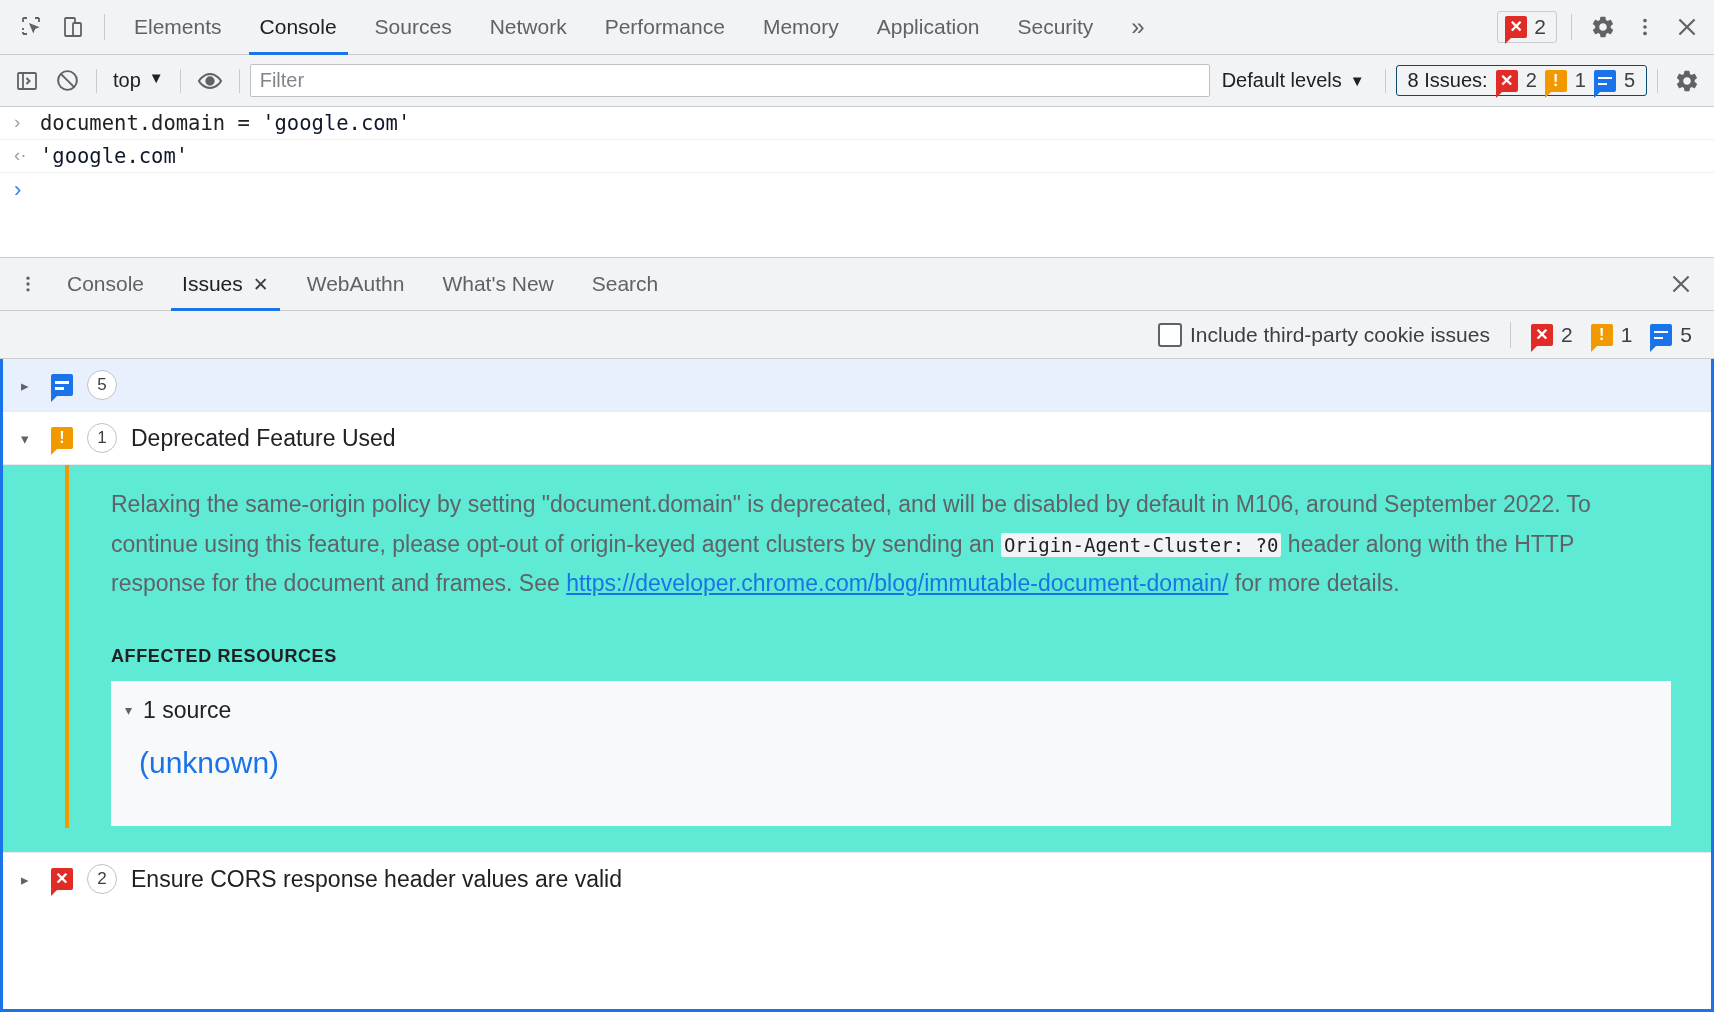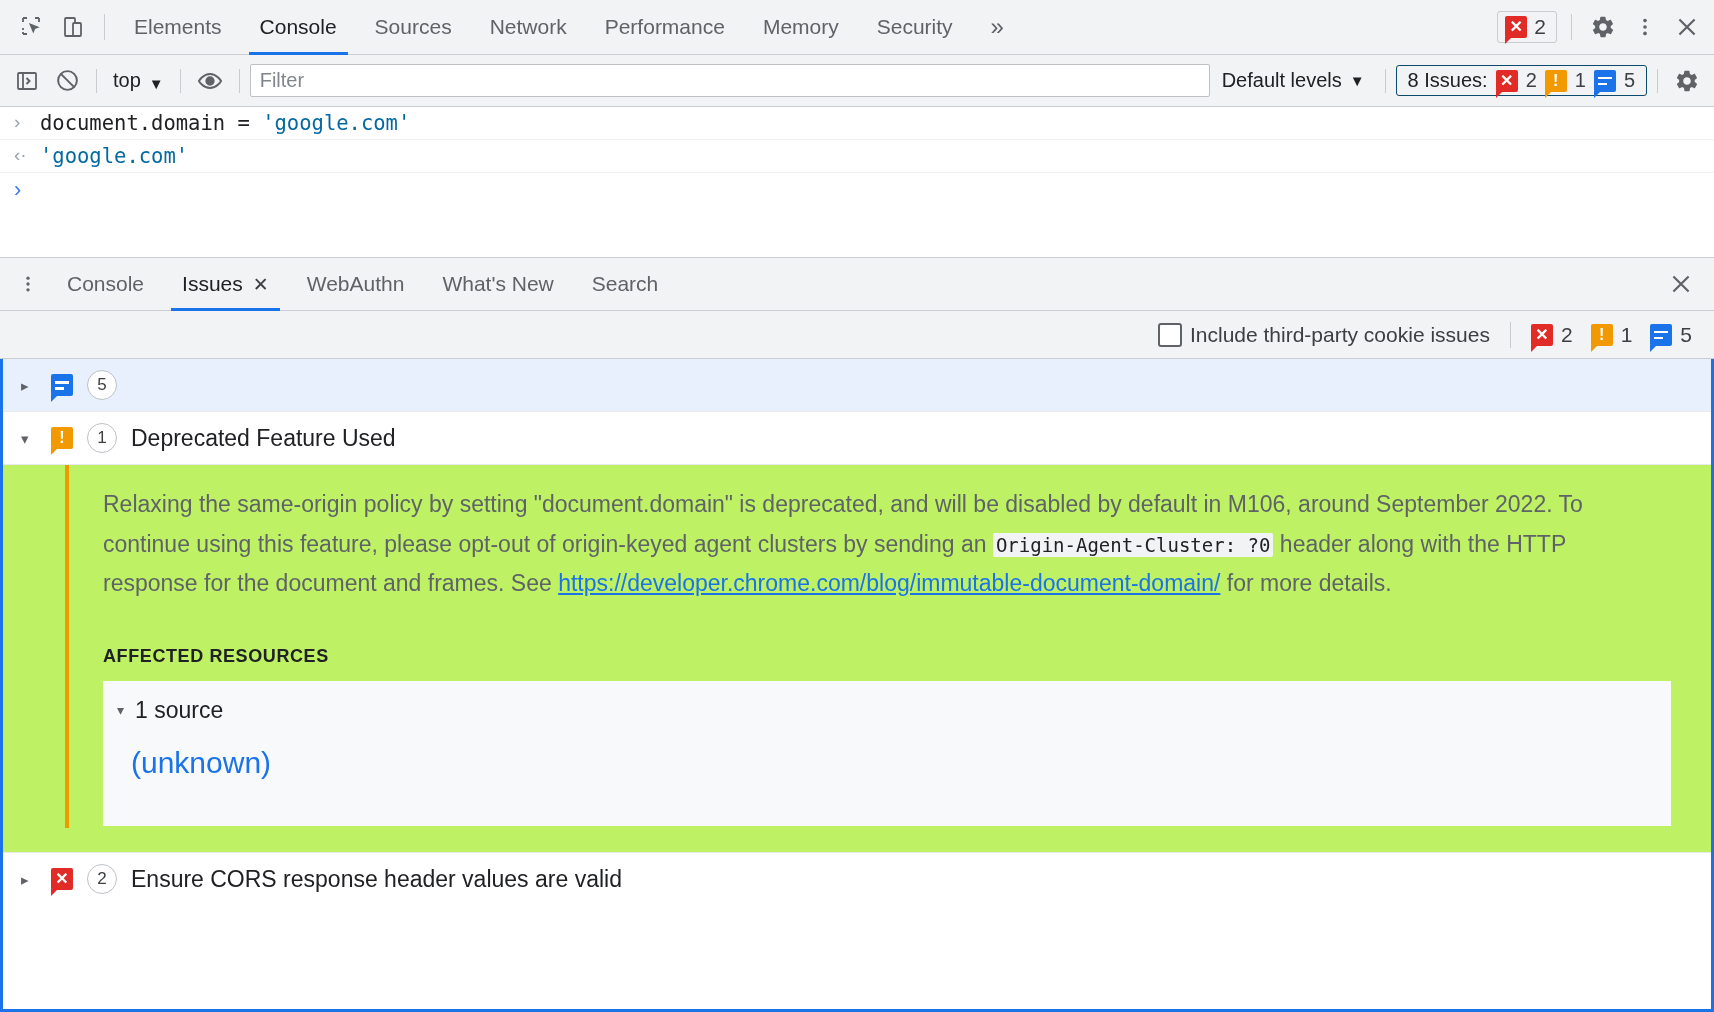--- a/index.html
+++ b/index.html
@@ -93,21 +93,21 @@
     background: #f1f3f4;
     border-bottom: 1px solid #cacdd1;
     display: flex; align-items: center; padding: 0 8px 0 8px; gap: 2px;
   }
   .fb-icon {
     width: 38px; height: 38px; display: flex; align-items: center; justify-content: center;
     color: #5f6368; cursor: pointer; border-radius: 3px;
   }
   .fb-sep { width: 1px; height: 24px; background: #c8cbcf; margin: 0 8px; }
   .ctx-sel {
-    display: flex; align-items: flex-end; gap: 8px; font-size: 20px;
+    display: flex; align-items: flex-start; gap: 8px; font-size: 20px;
     color: #202124; cursor: pointer; padding: 0 6px;
   }
   .filter-input {
     flex: 1; height: 33px; background: #fff;
     border: 1px solid #bdc1c6; border-radius: 2px;
     font-size: 20px; color: #202124; padding: 0 9px;
     font-family: "Liberation Sans", sans-serif;
   }
   .filter-input::placeholder { color: #80868b; }
   .levels {
@@ -129,21 +129,21 @@
     padding: 4px 10px 4px 14px;
     font-family: "DejaVu Sans Mono", monospace; font-size: 20.5px;
     border-bottom: 1px solid #f0f0f0;
     min-height: 33px;
   }
   .c-arrow { color: #9aa0a6; width: 16px; flex: none; font-family: "Liberation Sans", sans-serif; font-size: 19px;}
   .c-arrow.in { color: #9aa0a6; }
   .c-arrow.out { color: #9aa0a6; }
   .c-arrow.prompt { color: #3b7deb; font-size: 22px; }
   .c-code { color: #202124; white-space: pre; }
-  .c-str { color: #0369a1; }
+  .c-str { color: #0f172a; }
   .c-empty { border-bottom: none; }
 
   
   .drawer { flex: 1; display: flex; flex-direction: column; border-top: 1px solid #cacdd1; min-height: 0;}
   .drawer-tabs {
     height: 53px; min-height: 53px; background: #f1f3f4;
     display: flex; align-items: center; padding-left: 8px;
     border-bottom: 1px solid #cacdd1; position: relative;
   }
   .dots-icon {
@@ -197,21 +197,21 @@
   .count-pill {
     min-width: 30px; height: 30px; border: 1px solid #bdc1c6; border-radius: 15px;
     display: flex; align-items: center; justify-content: center;
     font-size: 17px; color: #3c4043; background: #fff; padding: 0 8px; flex: none;
   }
   .issue-title { font-size: 23px; color: #202124; }
   .issue-title.bold { font-weight: normal; }
 
   .issue-detail {
     border-bottom: 1px solid #e8eaed;
-    padding: 0 0 26px 0; background: #bef264; position: relative;
+    padding: 0 0 26px 8px; background: #5eead4; position: relative;
   }
   .issue-detail:before {
     content: ""; position: absolute; left: 62px; top: 0; bottom: 24px; width: 4px;
     background: #f29900;
   }
   .detail-inner { padding: 20px 40px 0 100px; }
   .desc {
     font-size: 23px; line-height: 1.72; color: #5f6368; max-width: 1510px;
   }
   .mono-chip {
@@ -261,20 +261,23 @@
           <span>Sources</span>
         </div>
       <div class="main-tab">
           <span>Network</span>
         </div>
       <div class="main-tab">
           <span>Performance</span>
         </div>
       <div class="main-tab">
           <span>Memory</span>
+        </div>
+      <div class="main-tab">
+          <span>Application</span>
         </div>
       <div class="main-tab">
           <span>Security</span>
         </div>
       <div class="main-tab">
           <span class="chev">»</span>
         </div>
     </div>
     <div class="spacer"></div>
     <div class="err-badge">

